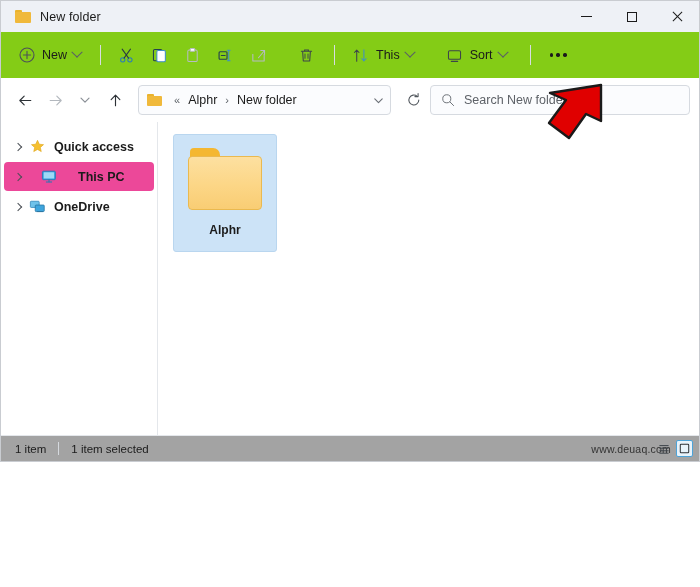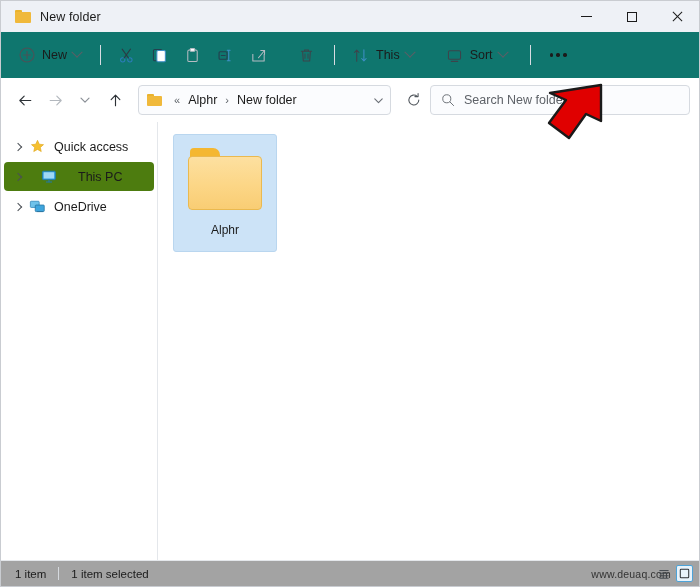--- a/index.html
+++ b/index.html
@@ -9,21 +9,21 @@
   body {
     width: 700px;
     height: 587px;
     font-family: "Liberation Sans", sans-serif;
     background: #ffffff;
     overflow: hidden;
   }
   .window {
     position: relative;
     width: 700px;
-    height: 587px;
+    height: 462px;
     background: #ffffff;
     border: 1px solid #c9ccd1;
     box-sizing: border-box;
     display: flex;
     flex-direction: column;
   }
 
   
   .titlebar {
     height: 31px;
@@ -90,21 +90,21 @@
     left: 0; top: 5px;
     width: 13px; height: 1px;
     background: #1b1b1b;
   }
   .wc-close::before { transform: rotate(45deg); }
   .wc-close::after  { transform: rotate(-45deg); }
 
   
   .toolbar {
     height: 46px;
-    background: #0f766e;
+    background: #84cc16;
     display: flex;
     align-items: center;
     padding-left: 11px;
     flex: none;
     position: relative;
   }
   .tb-item {
     height: 32px;
     display: flex;
     align-items: center;
@@ -225,38 +225,39 @@
     font-size: 12.5px;
     color: #5e6268;
   }
 
   
   .body-area {
     flex: 1 1 auto;
     display: flex;
     min-height: 0;
     background: #ffffff;
+    font-weight: bold;
   }
   .sidebar {
     width: 157px;
     flex: none;
     border-right: 1px solid #e4e7eb;
     padding-top: 9px;
     box-sizing: border-box;
     background: #ffffff;
   }
   .tree-row {
     height: 29px;
     display: flex;
     align-items: center;
     padding-left: 6px;
     margin: 1px 3px;
     border-radius: 4px;
   }
-  .tree-row.selected { background: #4d7c0f; gap: 12px; }
+  .tree-row.selected { background: #ec4899; gap: 12px; }
   .tree-arrow {
     width: 16px;
     display: flex;
     align-items: center;
     justify-content: center;
     flex: none;
   }
   .tree-arrow span {
     width: 5px; height: 5px;
     border-right: 1.3px solid #4a4f55;

